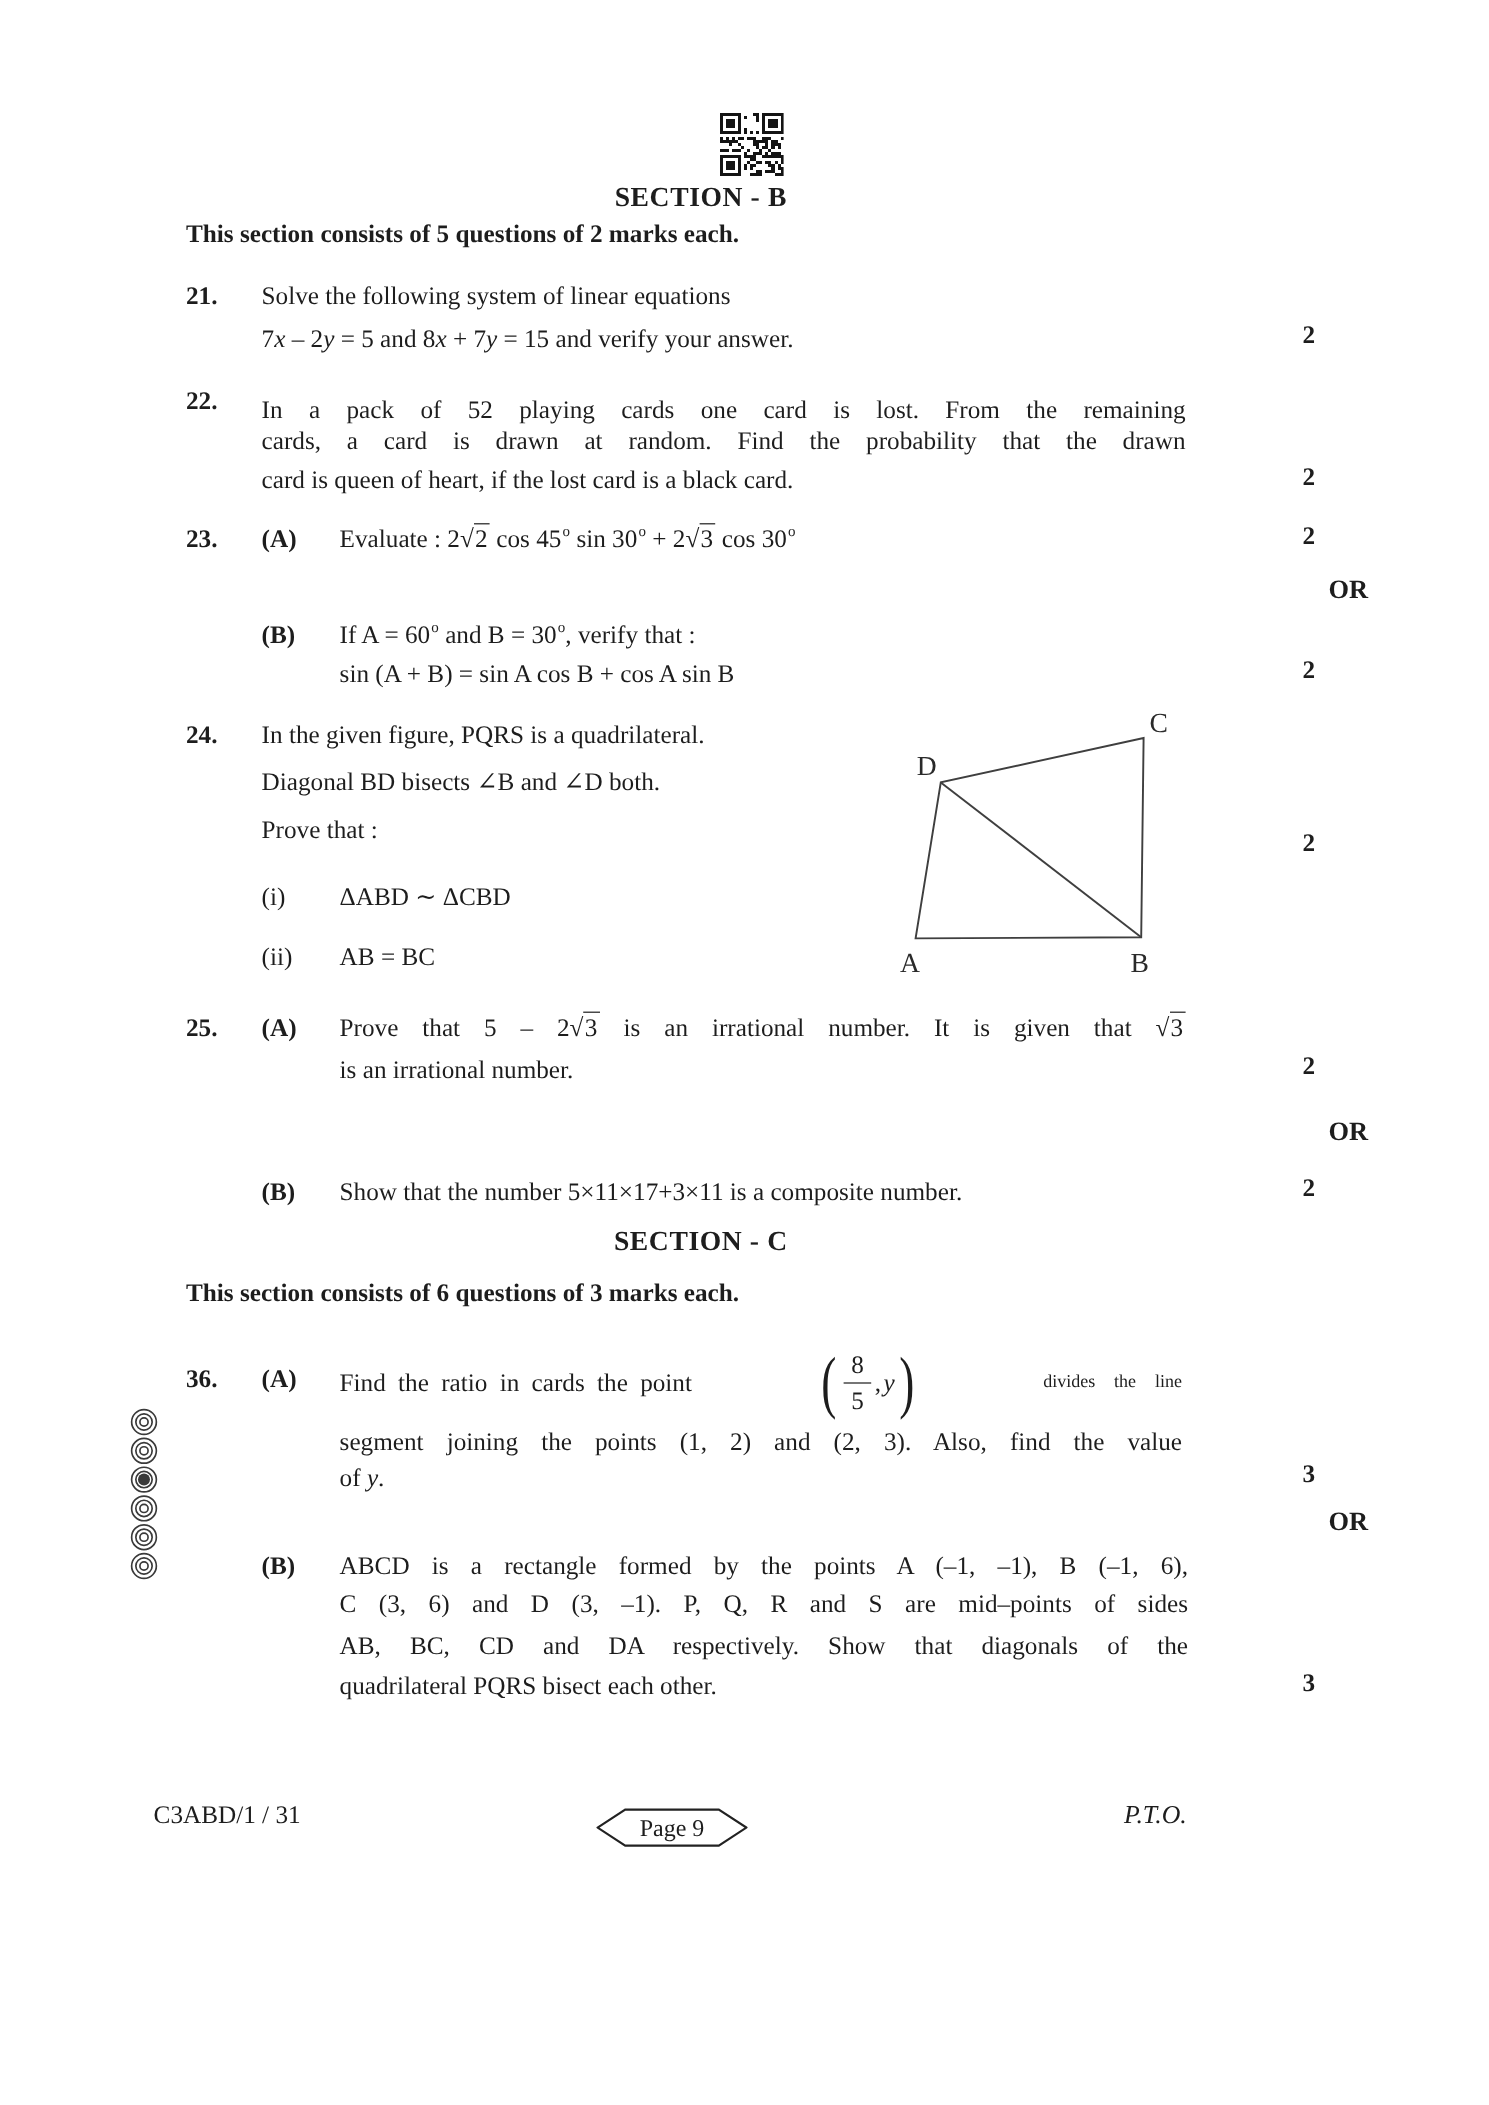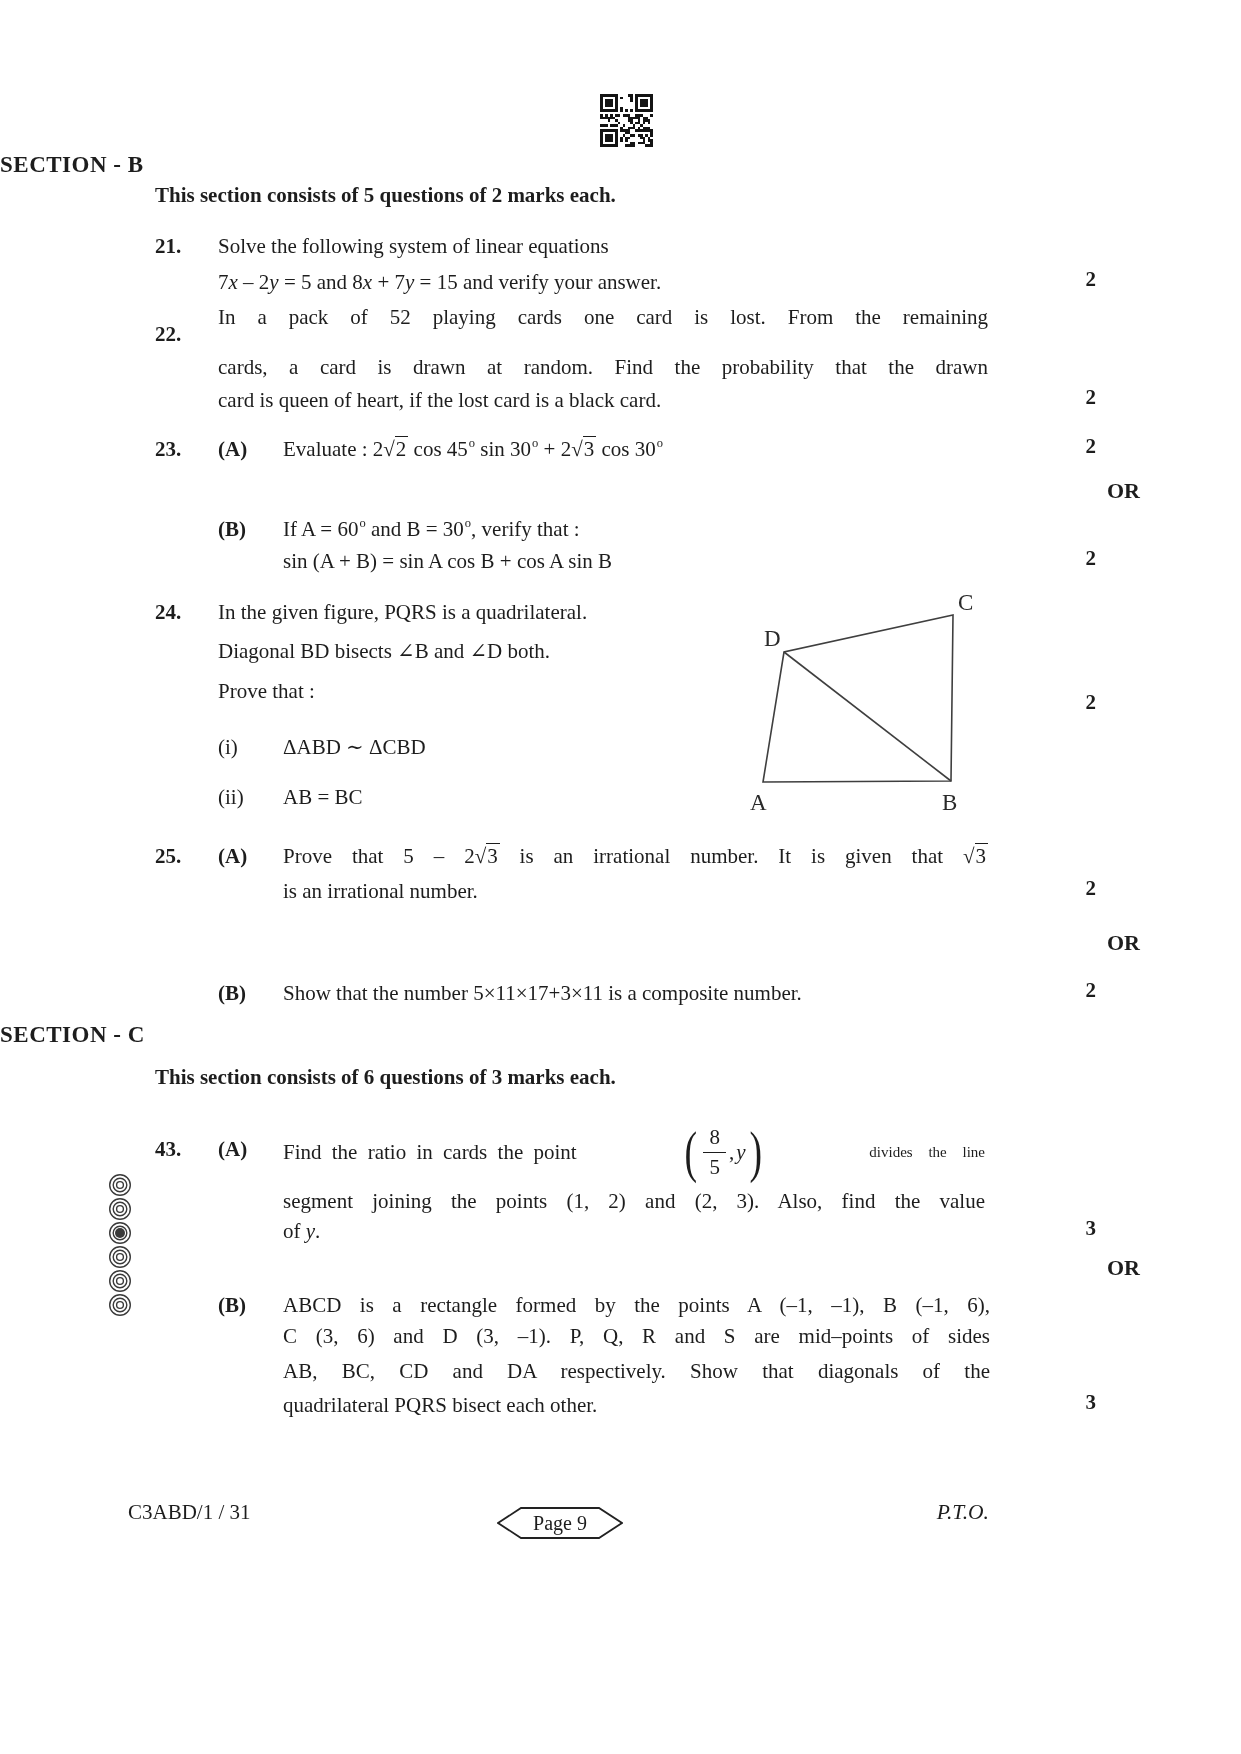--- a/index.html
+++ b/index.html
@@ -1,20 +1,20 @@
 <!DOCTYPE html>
 <html><head>
 <meta charset="utf-8">
 <style>
   html,body{margin:0;padding:0;background:#ffffff;}
   .page{position:relative;width:1241px;height:1754px;background:#ffffff;overflow:hidden;
         font-family:"Liberation Serif","DejaVu Serif",serif;color:#1d1d1d;}
   .ln{position:absolute;white-space:nowrap;font-size:21px;line-height:30px;color:#1d1d1d;}
   .bold{font-weight:700;}
-  .c{left:0;width:1168px;}
+  .c{left:0;width:1168px;text-align:center;}
   .orc{left:0;width:1140px;text-align:right;font-weight:700;font-size:22px;}
   .ttl{font-size:23px;letter-spacing:.5px;}
   .jl{white-space:normal;text-align:justify;text-align-last:justify;}
   .mark{position:absolute;left:1062px;width:34px;text-align:right;font-weight:700;font-size:21px;}
   sup{font-size:12.5px;line-height:0;position:relative;top:-1px;margin-left:1px;}
   i{font-family:"Liberation Serif","DejaVu Serif",serif;}
   .rad{white-space:nowrap;}
   .radx{border-top:1.6px solid #1d1d1d;padding:0 2px 0 1px;}
   .l1row{position:absolute;display:flex;justify-content:space-between;align-items:center;}
   .pfrac{display:inline-flex;align-items:center;}
@@ -252,21 +252,21 @@
 
   <div class="ln c bold ttl" style="top:150px">SECTION - B</div>
   <div class="ln bold" style="left:155px;top:180px">This section consists of 5 questions of 2 marks each.</div>
 
   <div class="ln bold" style="left:155px;top:231px">21.</div>
   <div class="ln" style="left:218px;top:231px">Solve the following system of linear equations</div>
   <div class="ln" style="left:218px;top:267px">7<i>x</i> – 2<i>y</i> = 5 and 8<i>x</i> + 7<i>y</i> = 15 and verify your answer.</div>
   <div class="mark" style="top:267px">2</div>
 
   <div class="ln bold" style="left:155px;top:319px">22.</div>
-  <div class="ln jl" style="left:218px;top:302px;width:770px">In a pack of 52 playing cards one card is lost. From the remaining</div>
+  <div class="ln jl" style="left:218px;top:326px;width:770px">In a pack of 52 playing cards one card is lost. From the remaining</div>
   <div class="ln jl" style="left:218px;top:352px;width:770px">cards, a card is drawn at random. Find the probability that the drawn</div>
   <div class="ln" style="left:218px;top:385px">card is queen of heart, if the lost card is a black card.</div>
   <div class="mark" style="top:385px">2</div>
 
   <div class="ln bold" style="left:155px;top:434px">23.</div>
   <div class="ln bold" style="left:218px;top:434px">(A)</div>
   <div class="ln" style="left:283px;top:434px">Evaluate : 2<span class="rad">√<span class="radx">2</span></span> cos 45<sup>o</sup> sin 30<sup>o</sup> + 2<span class="rad">√<span class="radx">3</span></span> cos 30<sup>o</sup></div>
   <div class="mark" style="top:434px">2</div>
   <div class="ln orc" style="top:476px">OR</div>
   <div class="ln bold" style="left:218px;top:514px">(B)</div>
@@ -299,21 +299,21 @@
   <div class="ln" style="left:283px;top:876px">is an irrational number.</div>
   <div class="mark" style="top:876px">2</div>
   <div class="ln orc" style="top:928px">OR</div>
   <div class="ln bold" style="left:218px;top:978px">(B)</div>
   <div class="ln" style="left:283px;top:978px">Show that the number 5×11×17+3×11 is a composite number.</div>
   <div class="mark" style="top:978px">2</div>
 
   <div class="ln c bold ttl" style="top:1020px">SECTION - C</div>
   <div class="ln bold" style="left:155px;top:1062px">This section consists of 6 questions of 3 marks each.</div>
 
-  <div class="ln bold" style="left:155px;top:1134px">43.</div>
+  <div class="ln bold" style="left:155px;top:1134px">36.</div>
   <div class="ln bold" style="left:218px;top:1134px">(A)</div>
   <div class="l1row" style="left:283px;top:1112px;width:702px;height:80px">
     <span class="pre-gap" style="font-size:21px">Find the ratio in cards the point</span>
     <span class="pfrac">
       <span class="bigpar">(</span>
       <span class="stack">
           <span class="fn">8</span>
           <span class="fd">5</span>
         </span>
       <span class="fsep" style="font-size:21px">, </span>

